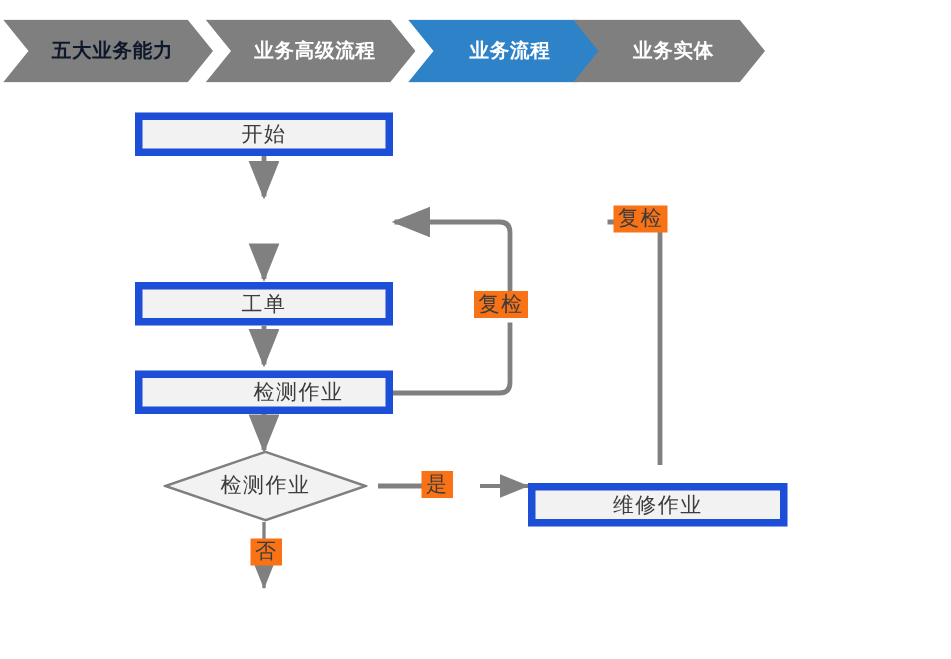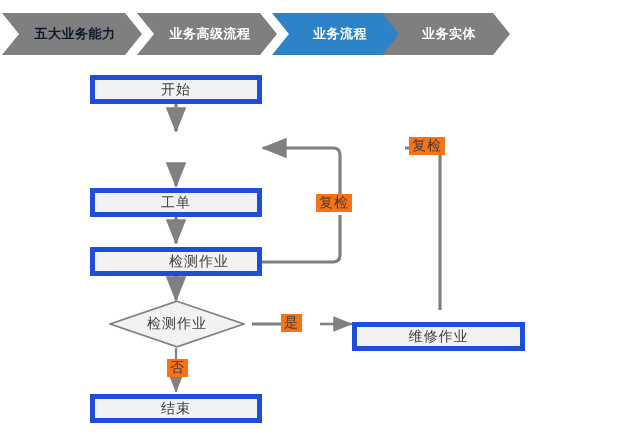--- a/index.html
+++ b/index.html
@@ -182,23 +182,20 @@
     <svg width="136" height="48" viewBox="0 0 136 48" xmlns="http://www.w3.org/2000/svg">
       <polygon points="68,1.2 134.8,24 68,46.8 1.2,24" fill="#F2F2F2" stroke="#7F7F7F" stroke-width="1.6"></polygon>
     </svg>
     <div class="diamond-label">检测作业</div>
   </div>
 
   <div class="node" style="left:352px; top:322px; width:173px; height:29px;">
     <span>维修作业</span>
   </div>
 
-  <div class="node" style="left:90px; top:394px; width:172px; height:29px;">
-    <span>结束</span>
-  </div>
 
   <div class="edge-label" style="left:409px; top:137px;">复检</div>
 
   <div class="edge-label" style="left:316px; top:194px;">复检</div>
 
   <div class="edge-label" style="left:281px; top:314px;">是</div>
 
   <div class="edge-label" style="left:167px; top:359px;">否</div>
 
 </div>

